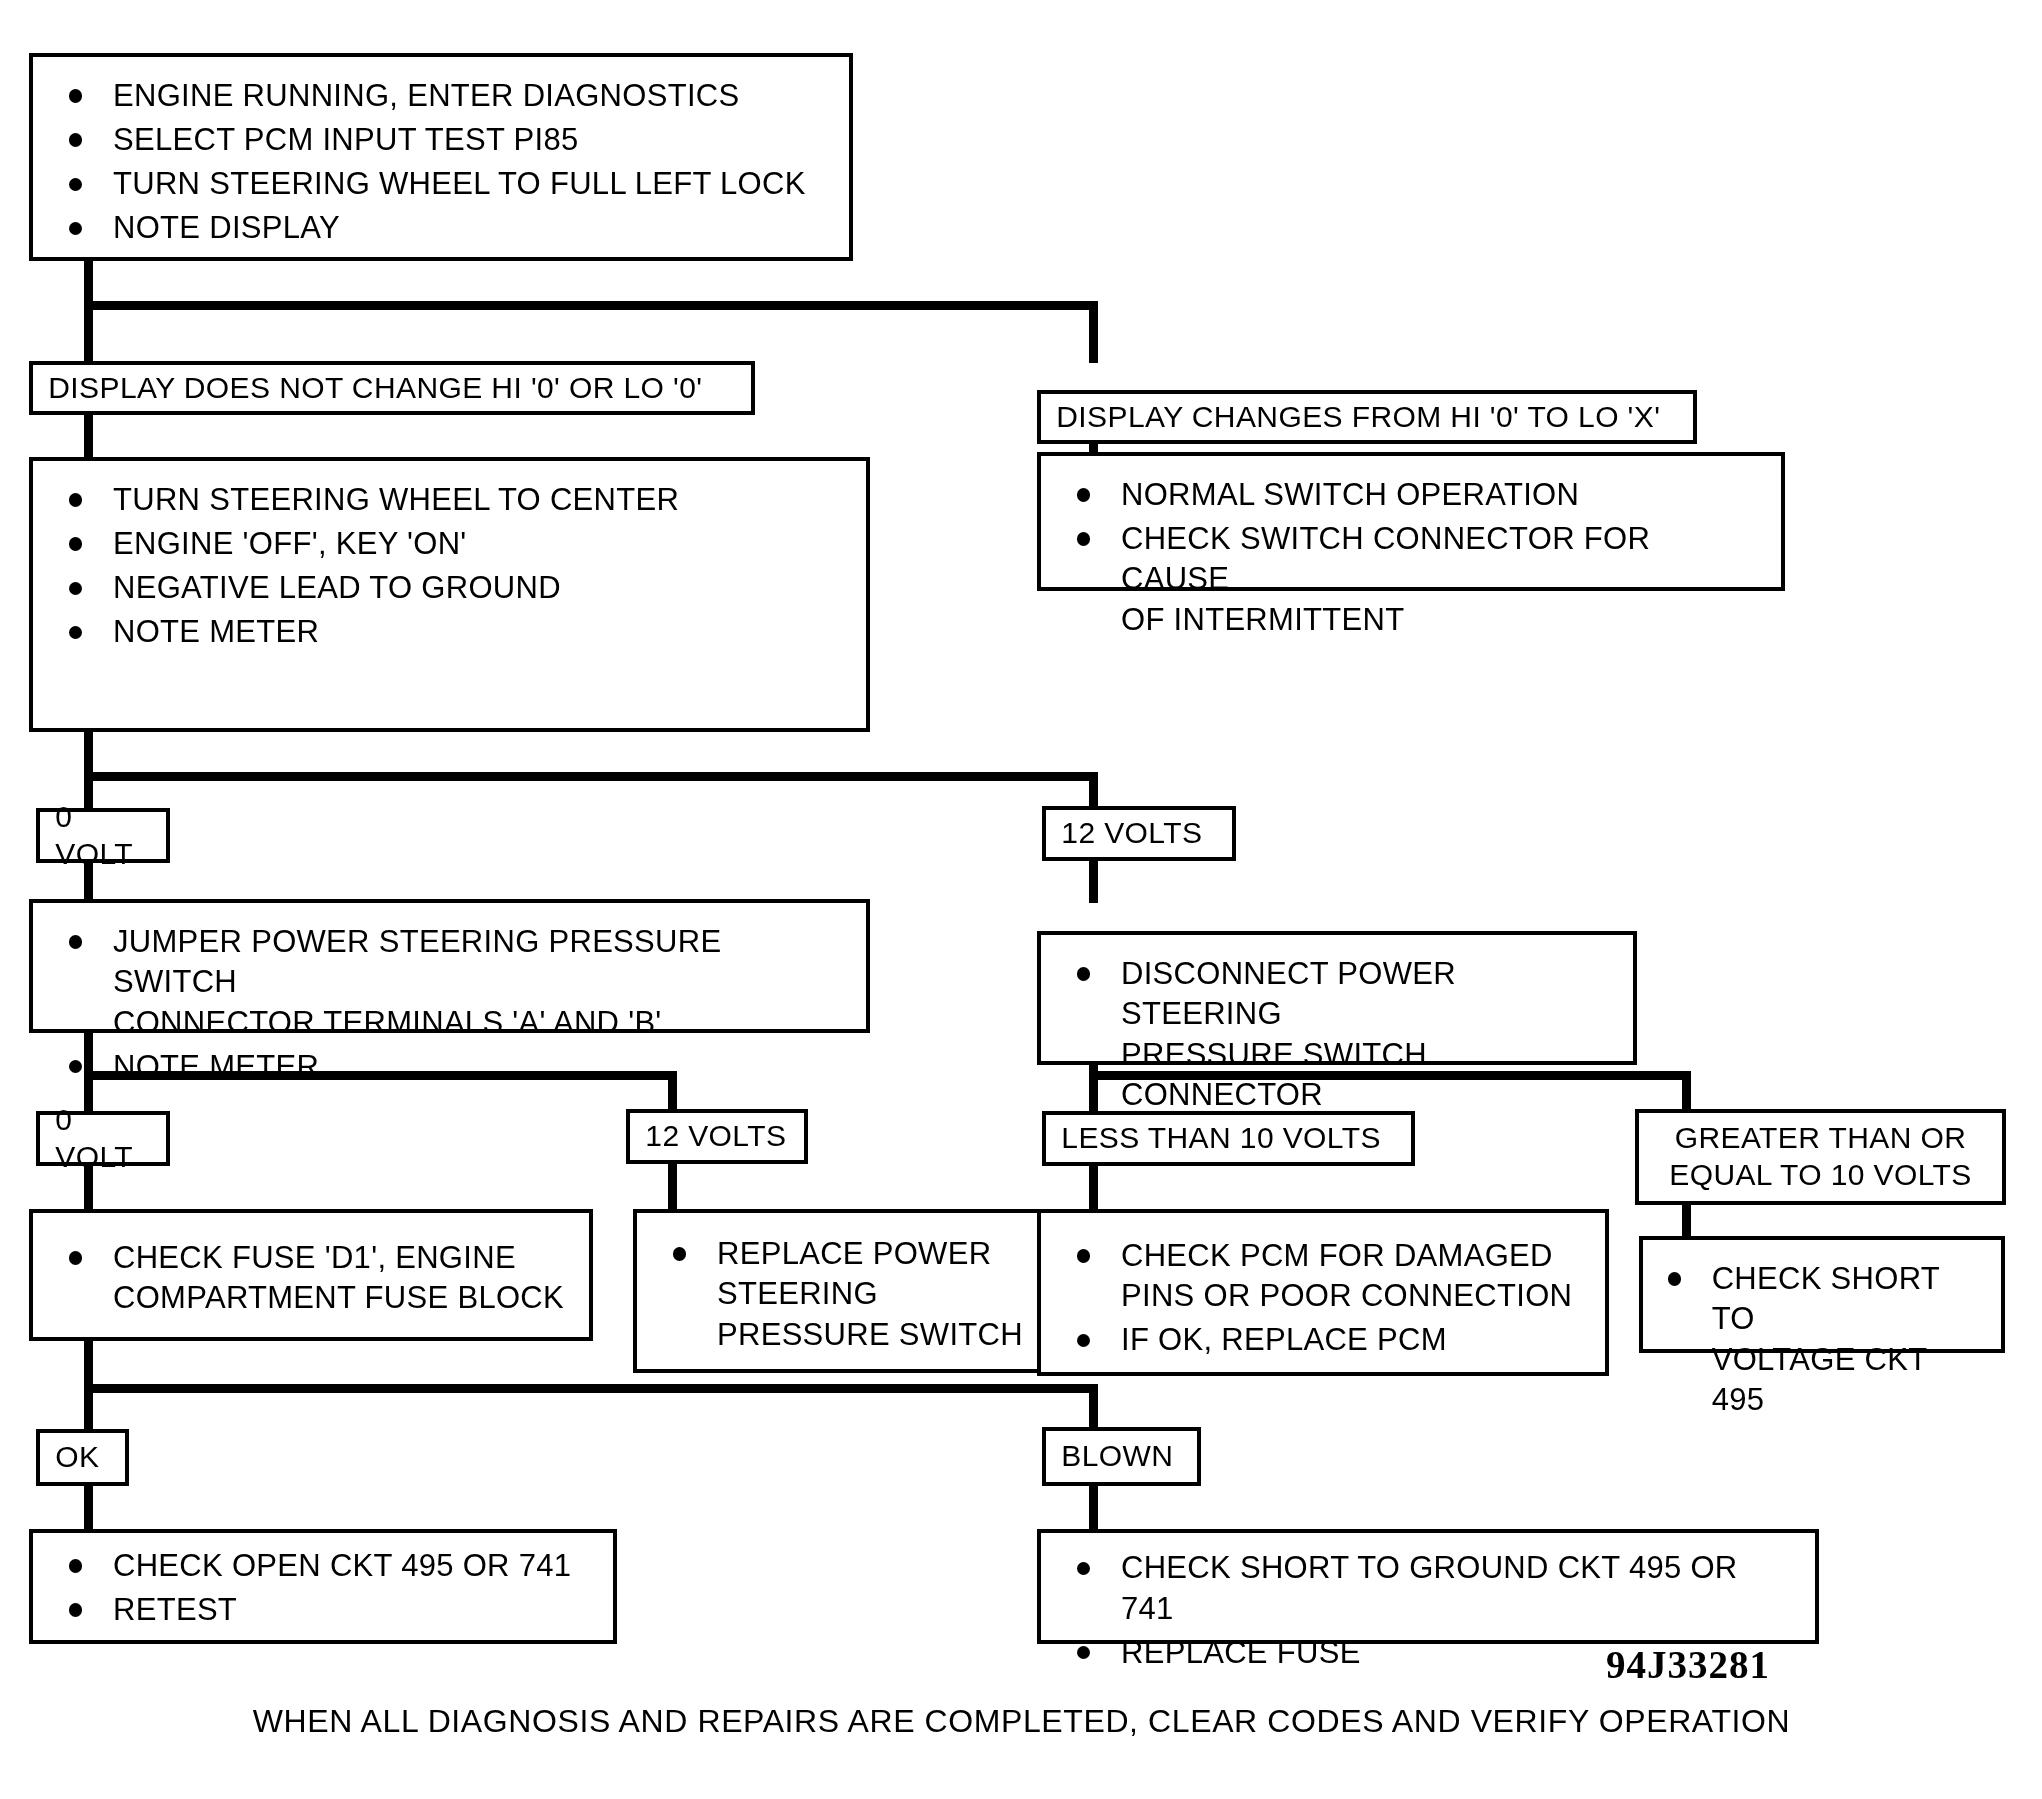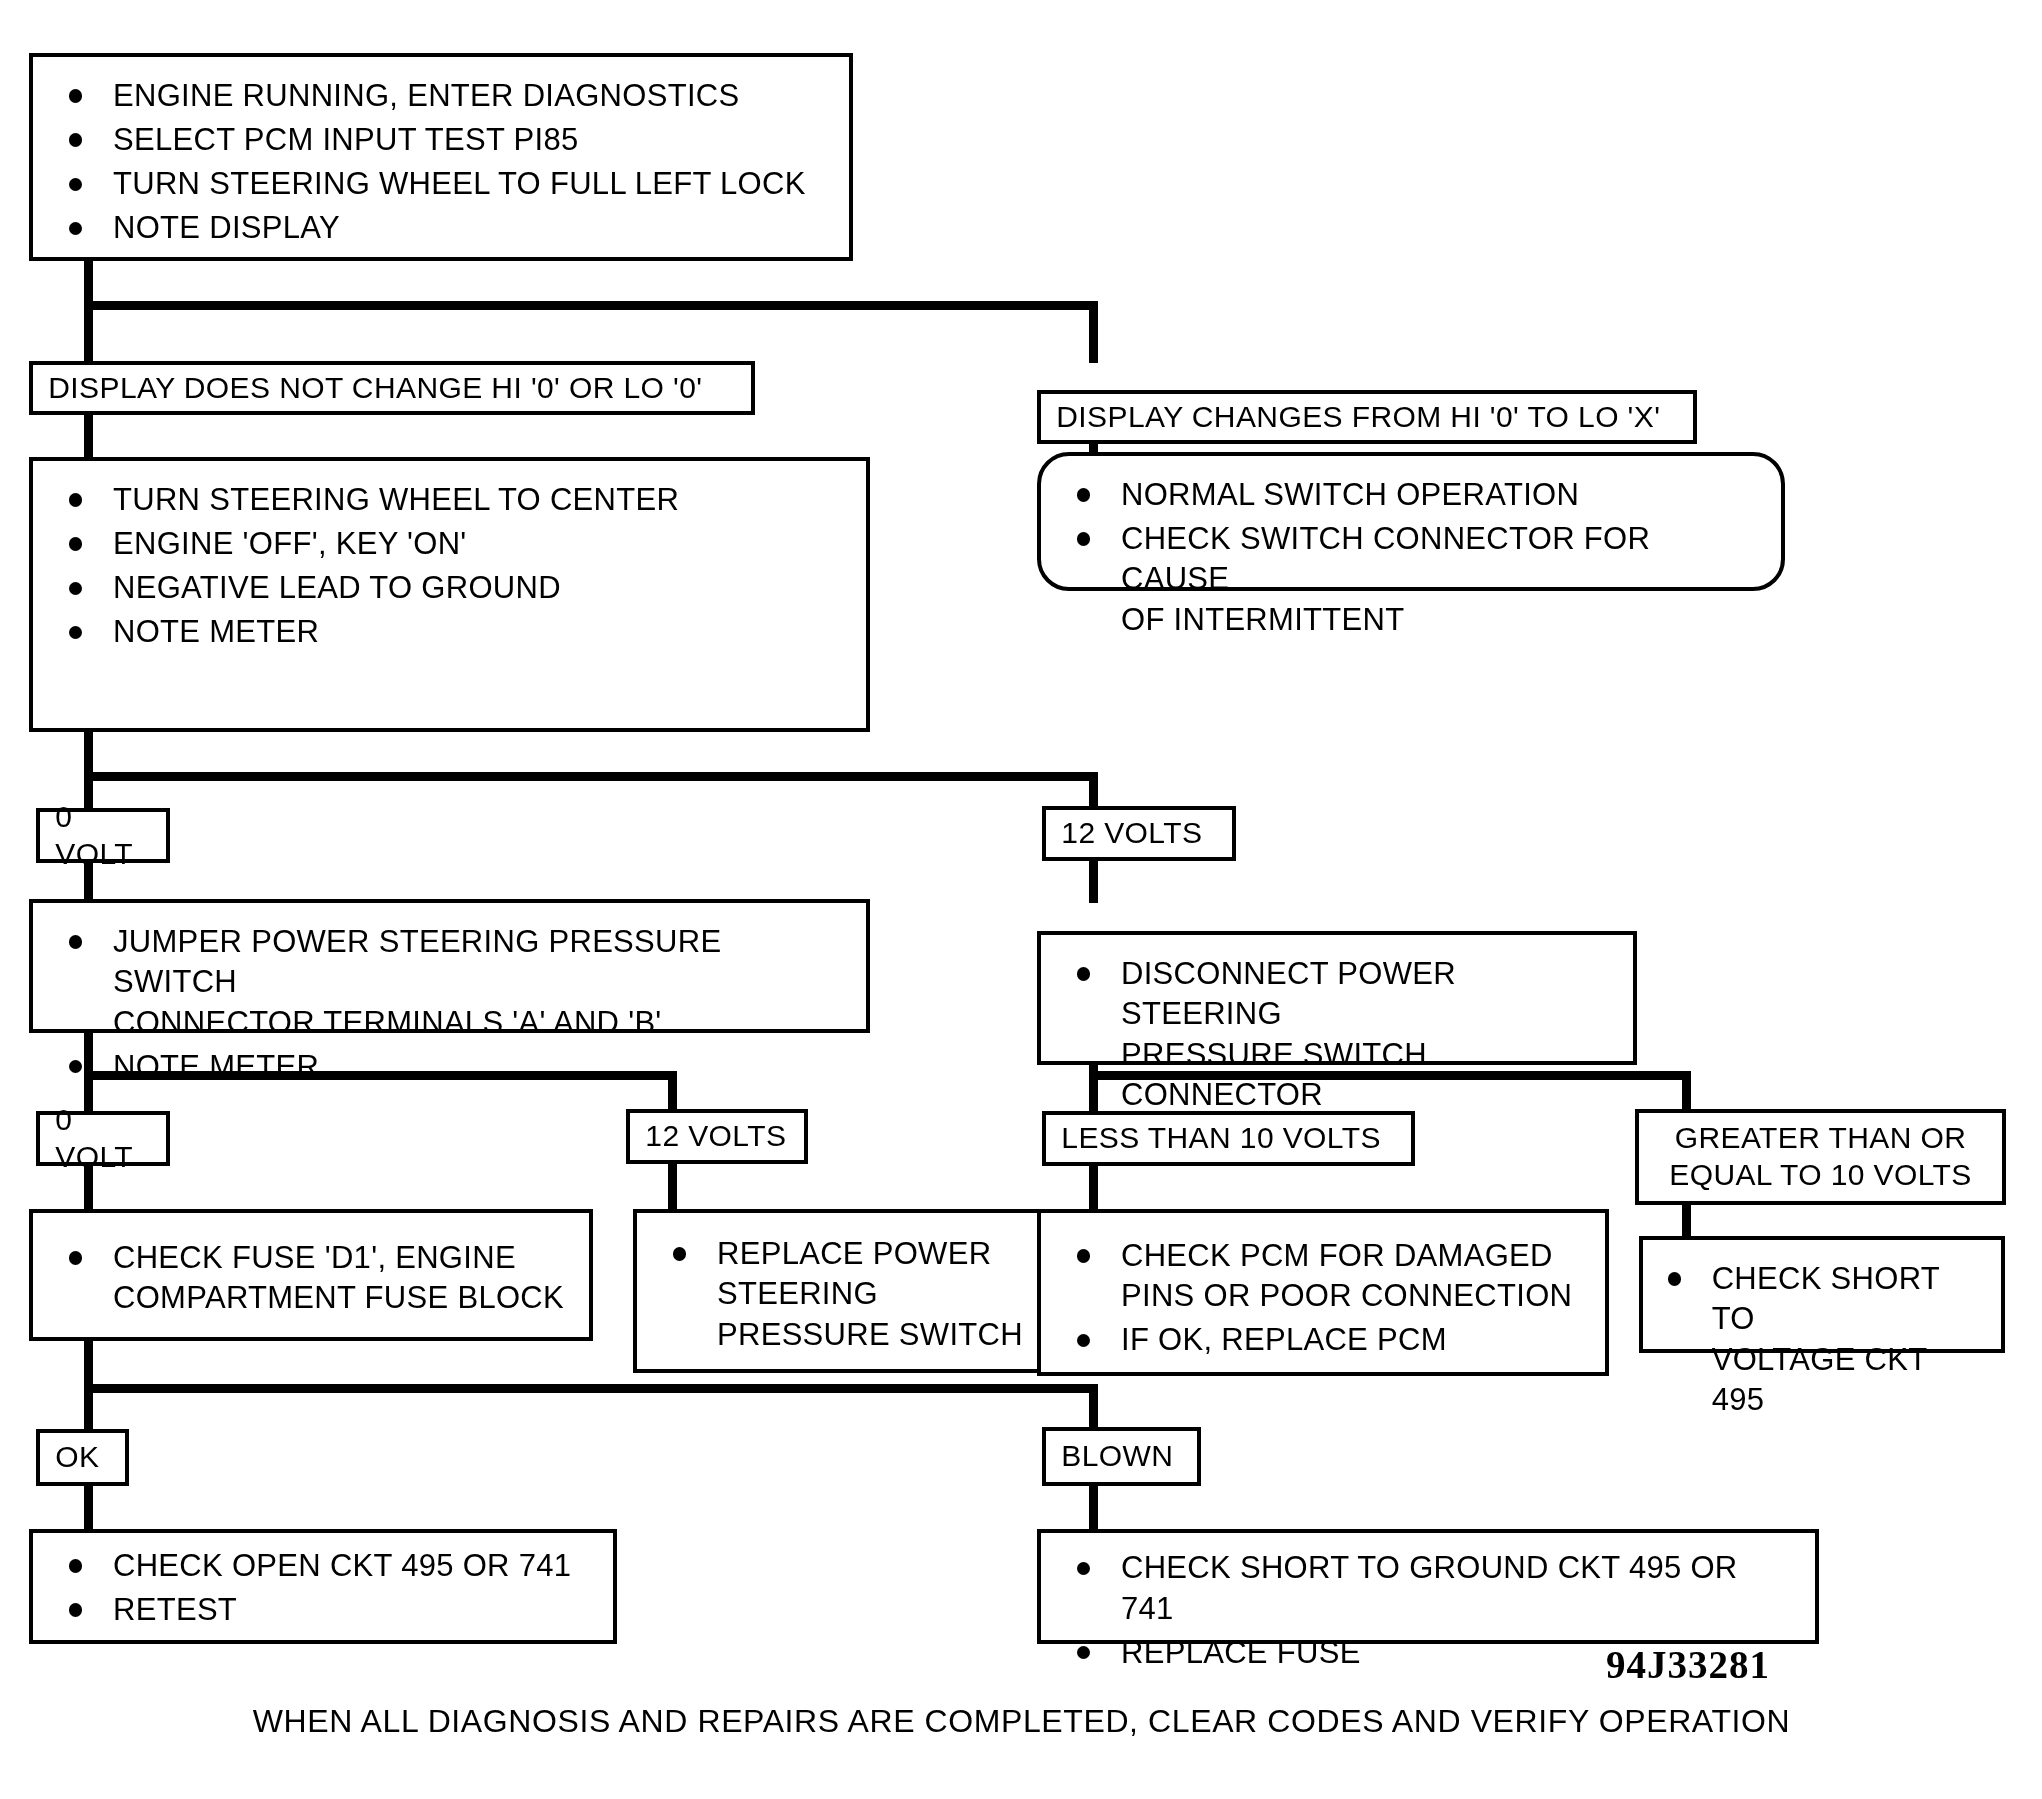--- a/index.html
+++ b/index.html
@@ -156,21 +156,21 @@
   </div>
 
   <div class="box label-box left-align" style="left:29px; top:361px; width:726px; height:54px;">
     <span class="label-text">DISPLAY DOES NOT CHANGE HI '0' OR LO '0'</span>
   </div>
 
   <div class="box label-box left-align" style="left:1037px; top:358px; width:660px; height:54px;margin-top:32px;">
     <span class="label-text">DISPLAY CHANGES FROM HI '0' TO LO 'X'</span>
   </div>
 
-  <div class="box" style="left:1037px; top:452px; width:748px; height:139px;border-radius:32px;">
+  <div class="box" style="left:1037px; top:452px; width:748px; height:139px;">
     <div class="box-inner">
       <ul class="ul">
         <li><span class="bullet"></span><span>NORMAL SWITCH OPERATION</span></li>
         <li><span class="bullet"></span><span>CHECK SWITCH CONNECTOR FOR CAUSE
 OF INTERMITTENT</span></li>
       </ul>
     </div>
   </div>
 
   <div class="box" style="left:29px; top:457px; width:841px; height:275px;">

